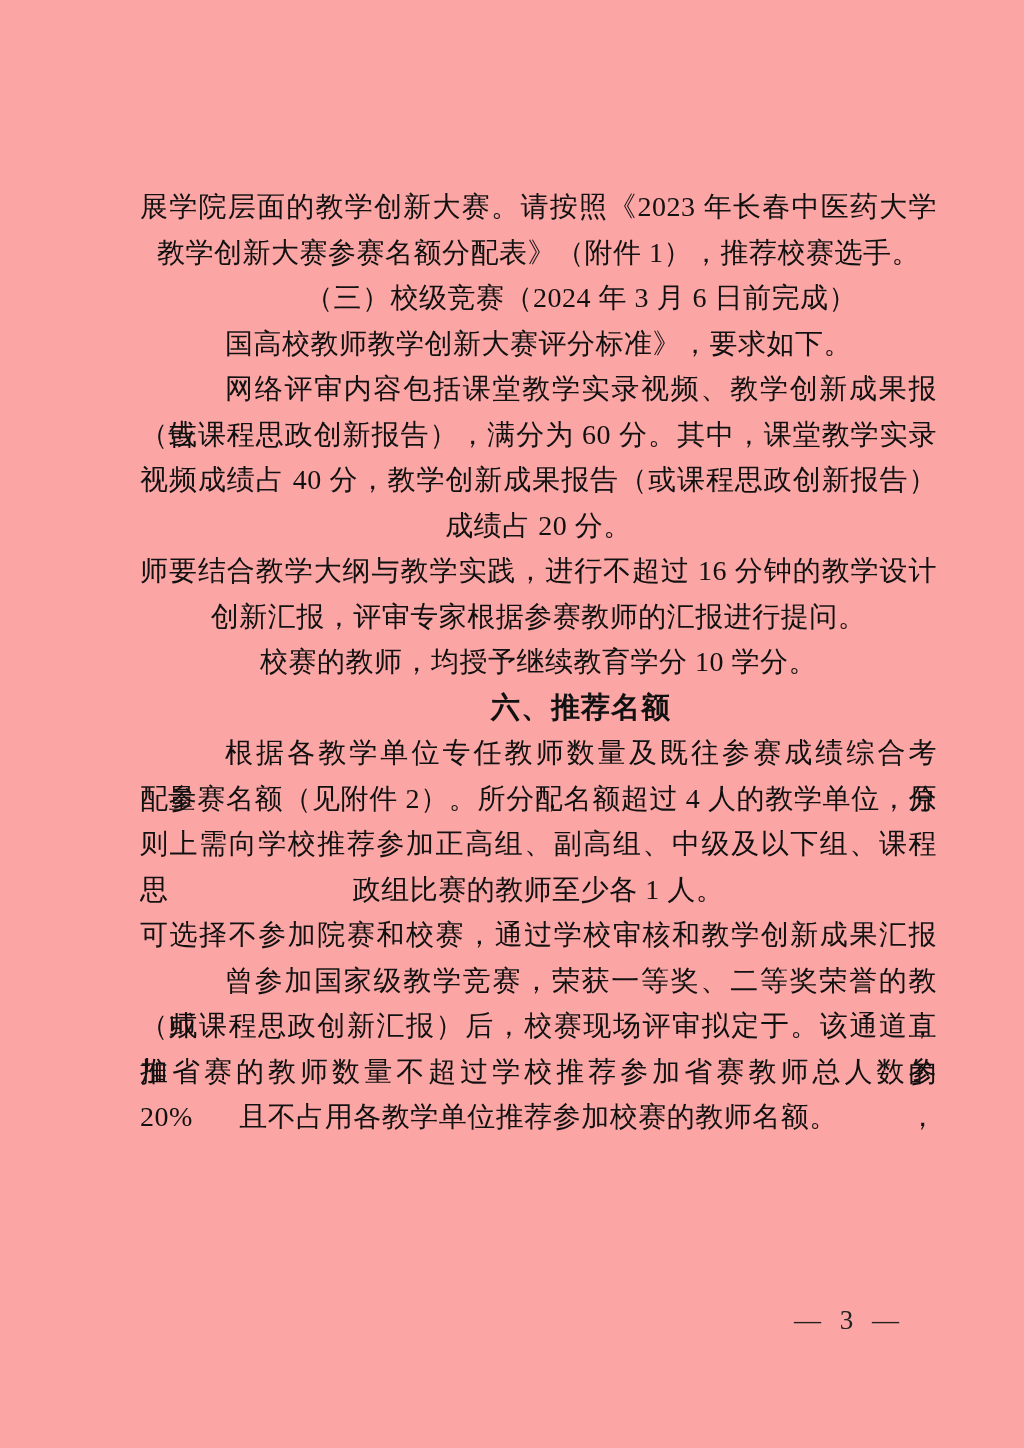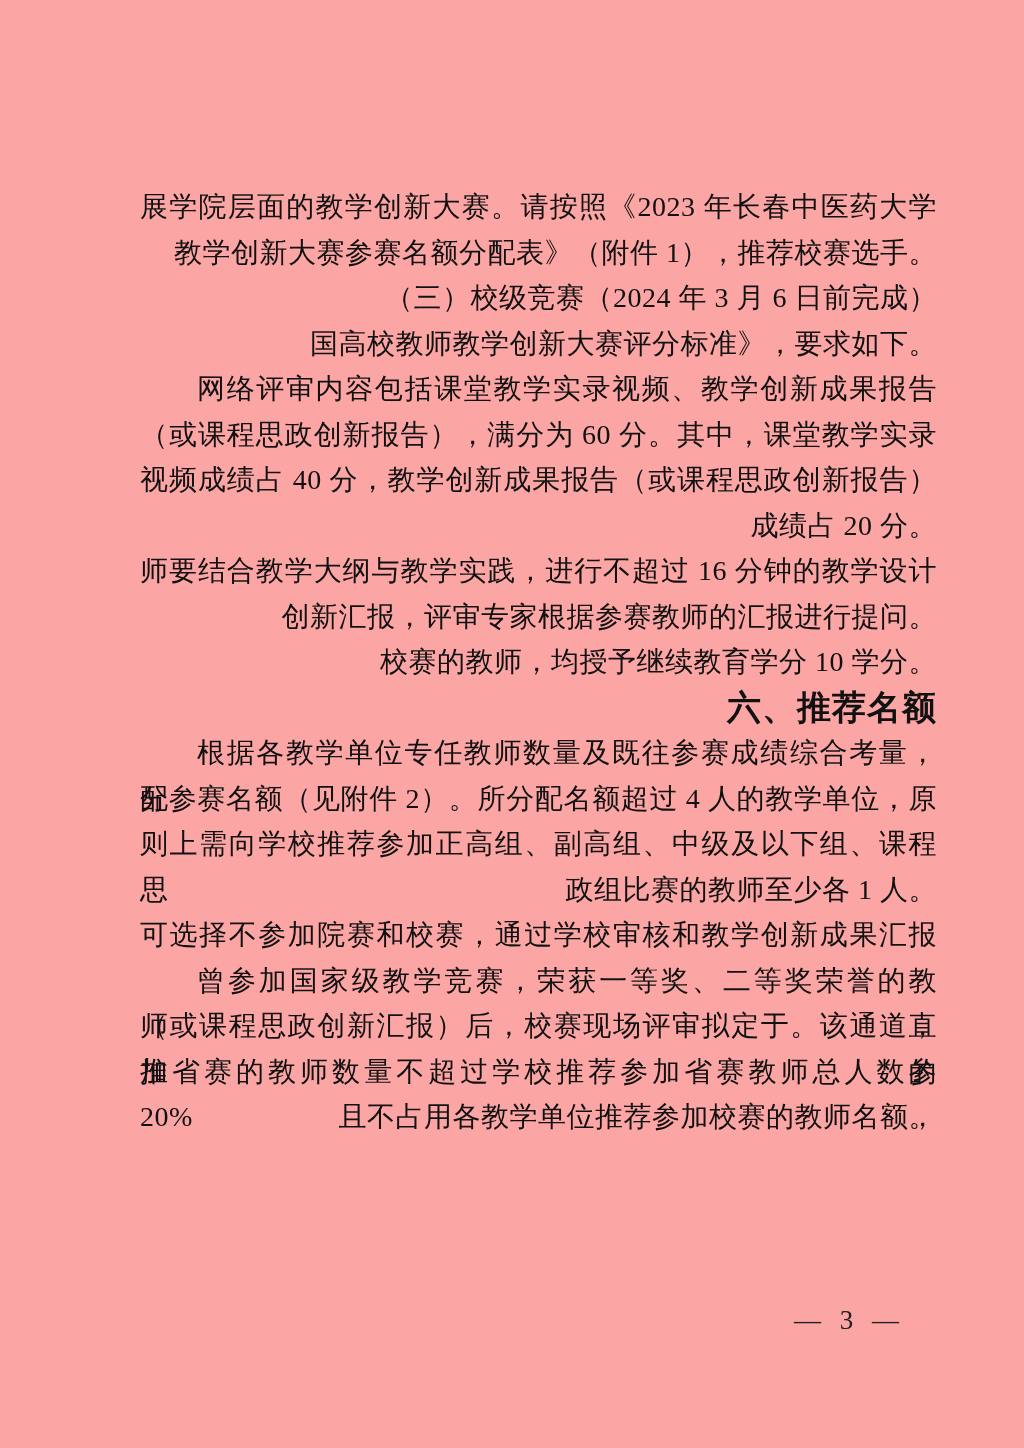--- a/index.html
+++ b/index.html
@@ -22,36 +22,37 @@
     position: absolute;
     top: 184px;
     left: 140px;
     right: 118px;
   }
   .line {
     height: 45.5px;
     line-height: 45.5px;
     font-size: 28px;
     letter-spacing: 0.5px;
-    text-align: right;
+    text-align: center;
     overflow: visible;
     white-space: nowrap;
   }
   .line.fill {
     white-space: normal;
     text-align: justify;
     text-align-last: justify;
   }
   .line.indent {
     text-indent: 57px;
+    margin-left: 28px;
   }
   .line.bold {
     font-family: "Liberation Sans", "DejaVu Sans", sans-serif;
     font-weight: 700;
-    font-size: 34px;
+    font-size: 29px;
     letter-spacing: 1px;
   }
   .page-number {
     position: absolute;
     top: 1305px;
     right: 150px;
     font-size: 27px;
     letter-spacing: 6px;
     color: #222222;
     font-family: "Liberation Serif", "DejaVu Serif", serif;

